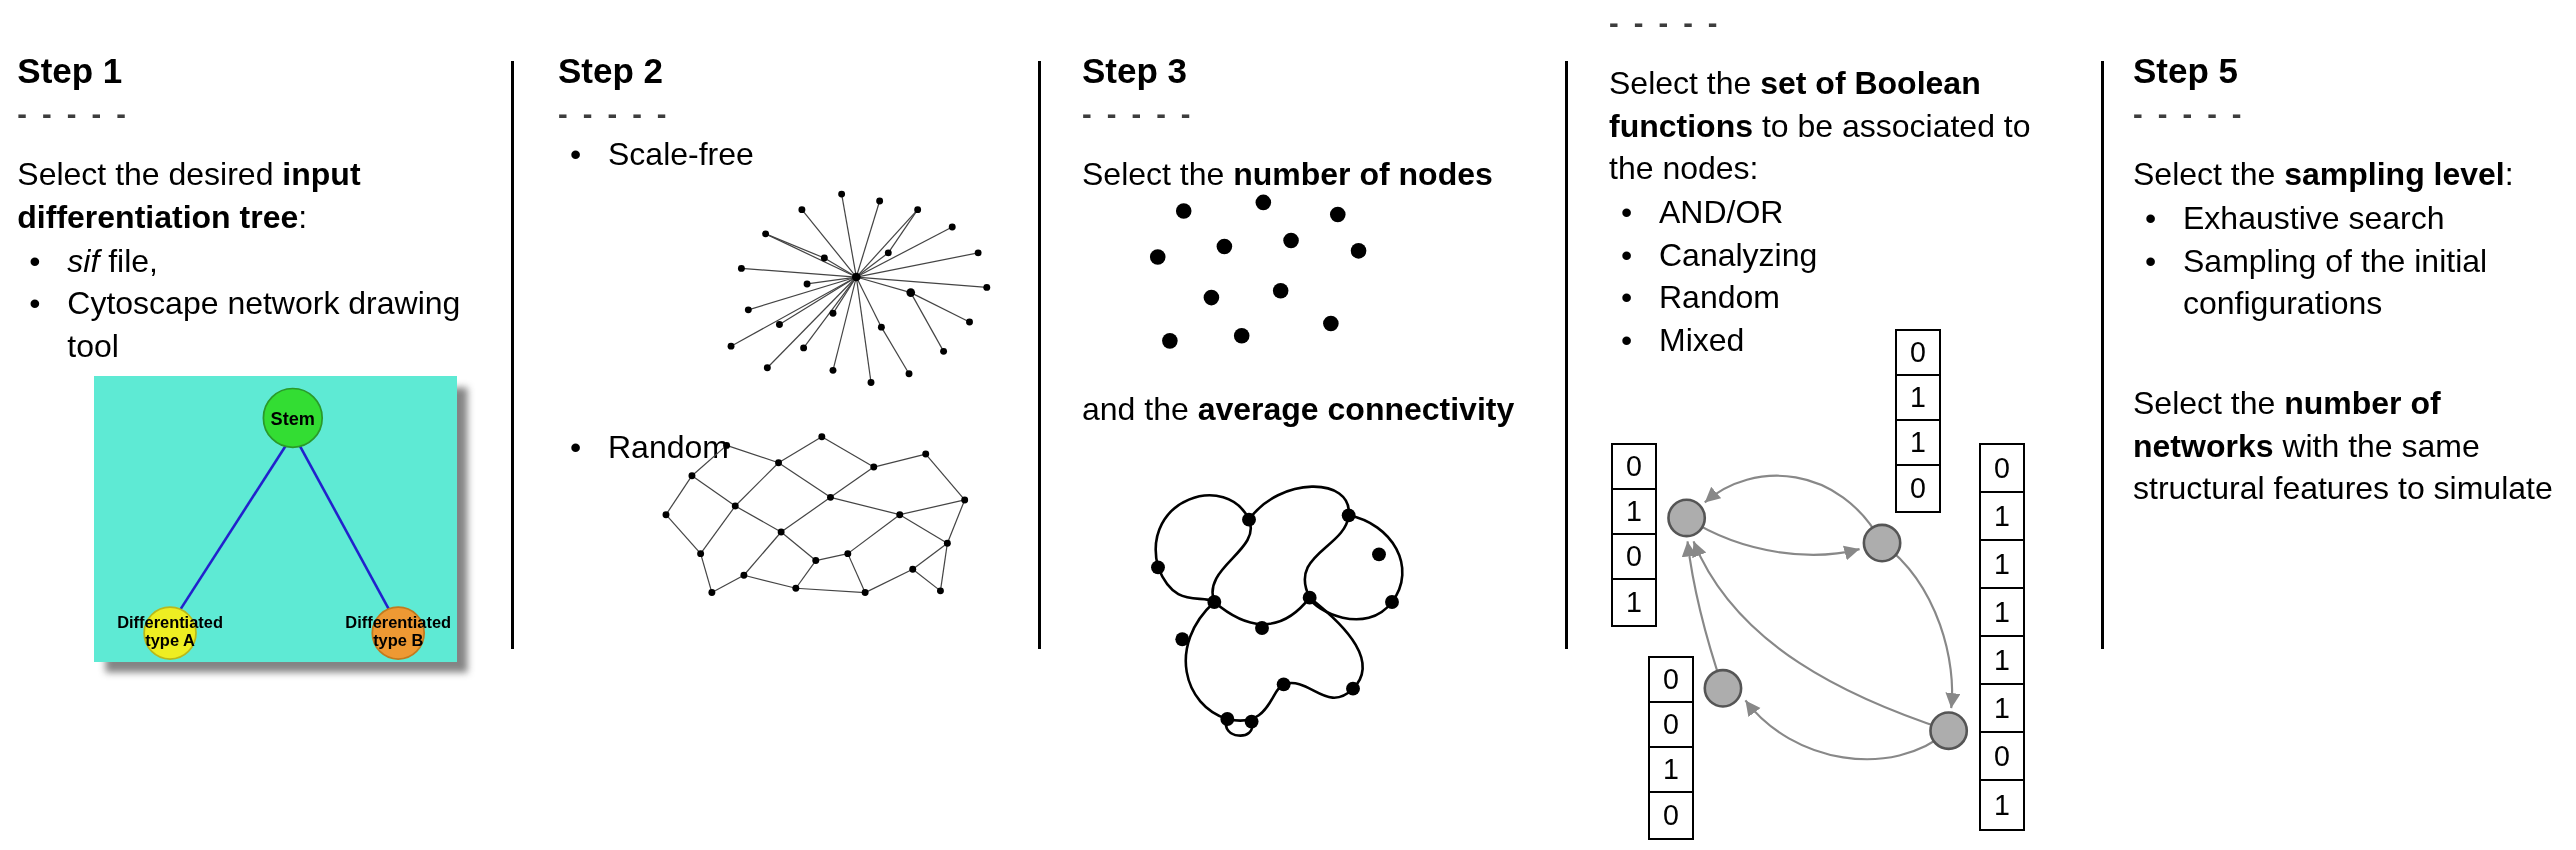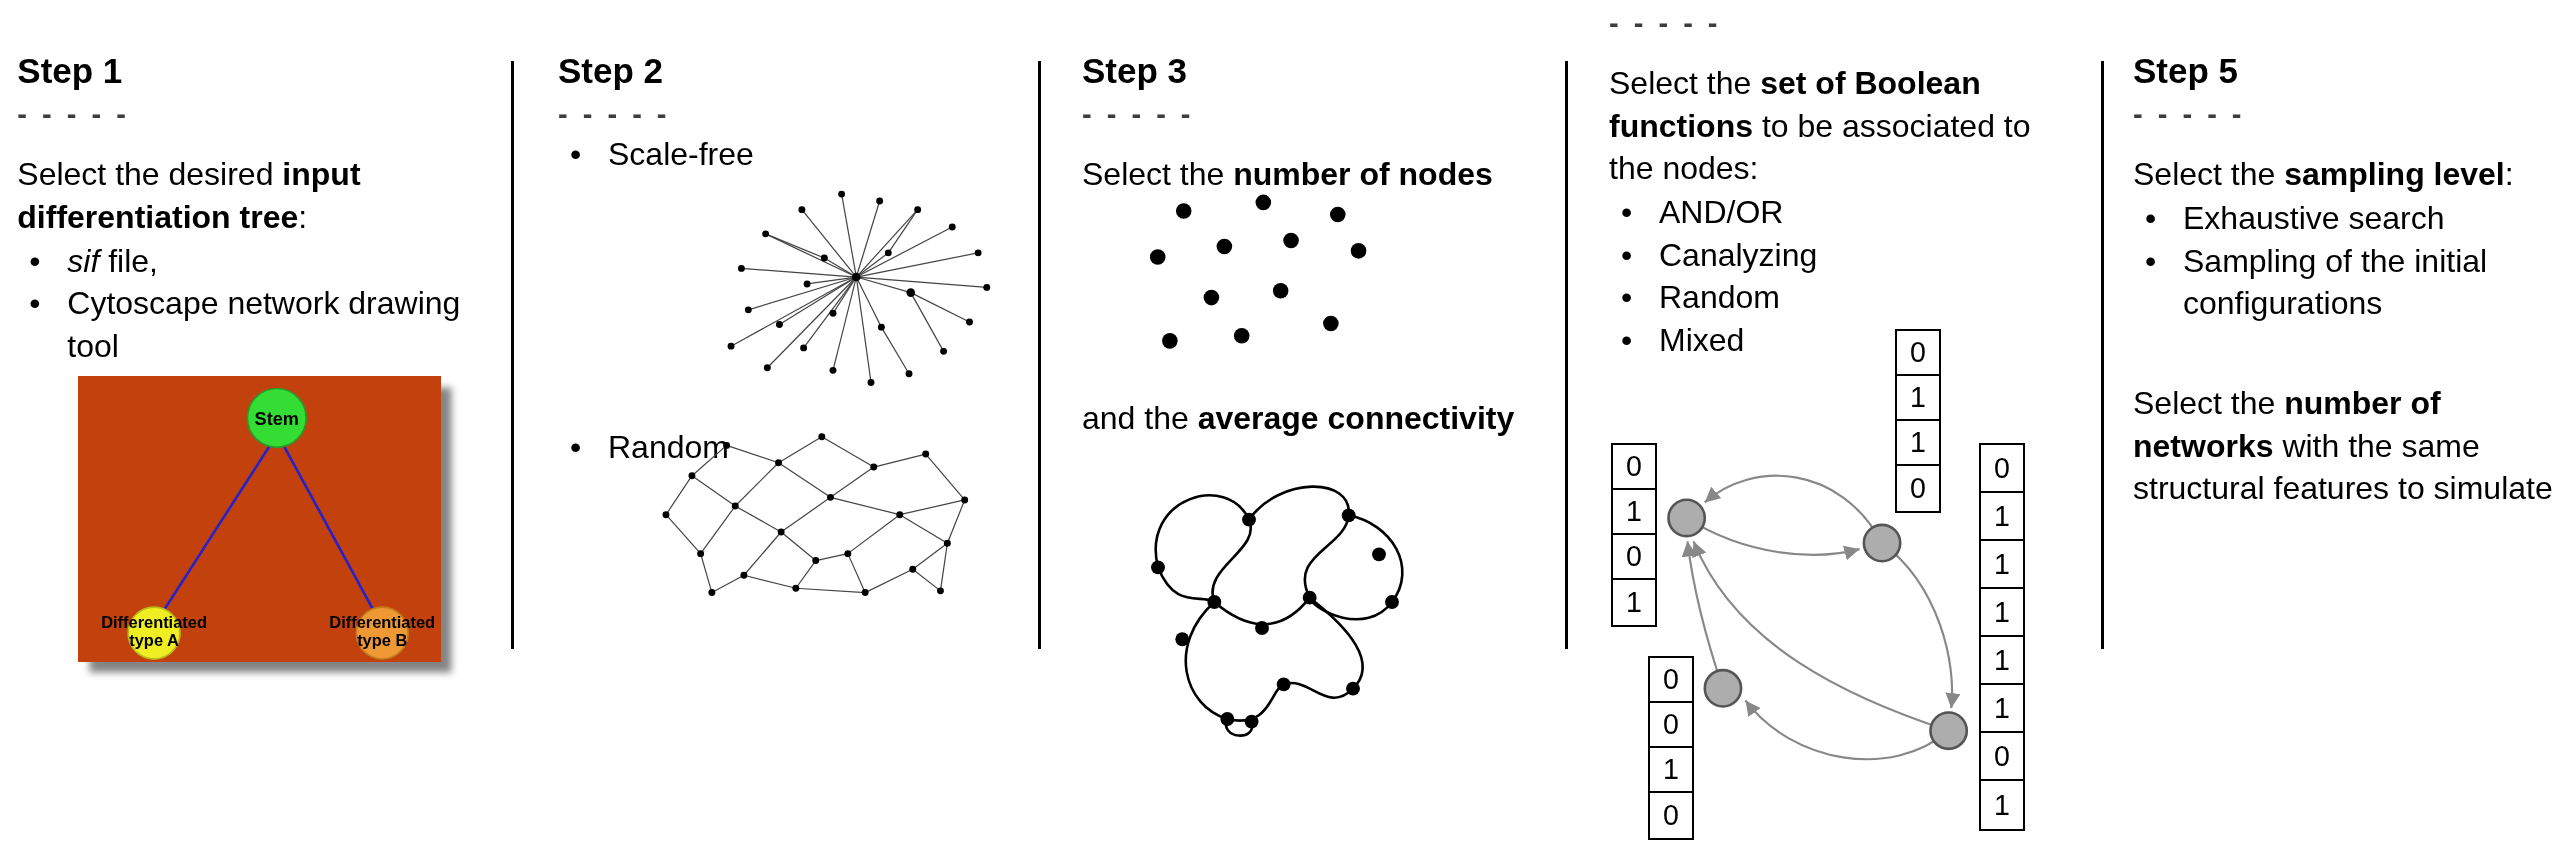--- a/index.html
+++ b/index.html
@@ -13,21 +13,21 @@
   .col { position:absolute; top:0; }
   .step-title { font-size:35px; font-weight:700; padding-top:14px;margin-top:37px; }
   .dashes { font-size:29px; font-weight:700; color:#3d3d3d; letter-spacing:3.5px; margin-top:7px; }
   .intro { font-size:32px; line-height:1.33; margin-top:22px; }
   .bullets { margin-top:1.7px; }
   .bullet { display:flex; font-size:32px; line-height:1.33; }
   .bullet .marker { width:50px; padding-left:12px; flex:none; }
   .bullet .btext { flex:1; }
   .abs { position:absolute; }
   .fig { position:absolute; }
-  .tree-fig { background:#c2410c; box-shadow:11.2px 11.2px 7px rgba(110,110,110,0.85); }
+  .tree-fig { background:#5eead4; box-shadow:11.2px 11.2px 7px rgba(110,110,110,0.85);margin-left:16px; }
   .ttable { position:absolute; background:#fff; border:2.6px solid #000; }
   .tcell {
     width:42px; height:45px; border-bottom:2.6px solid #000;
     display:flex; align-items:center; justify-content:center; font-size:28.6px;
   }
   .tcell.tall { height:48px; }
   .tcell:last-child { border-bottom:none; }
   b { font-weight:700; }
   i { font-style:italic;text-align:right; }
 </style>
@@ -211,21 +211,21 @@
         <circle cx="332" cy="203" r="4"></circle>
       </g>
     </svg>
   </div>
 
   <section class="col" style="left:1082px; width:472px">
     <h2 class="step-title">Step 3</h2>
     <div class="dashes">- - - - -</div>
     <p class="intro"><span>Select the </span><b>number of nodes</b></p>
   </section>
-  <p class="abs intro" style="left:1082px; top:388px; width:472px; margin-top:9px"><span>and the </span><b>average connectivity</b></p>
+  <p class="abs intro" style="left:1082px; top:388px; width:472px; margin-top:0"><span>and the </span><b>average connectivity</b></p>
 
   <div class="fig" style="left:1142px; top:192px">
     <svg width="260" height="206" viewBox="0 0 300 238">
       <g fill="#000">
         <circle cx="48" cy="22" r="9"></circle>
           <circle cx="140" cy="12" r="9"></circle>
           <circle cx="226" cy="26" r="9"></circle>
         <circle cx="18" cy="75" r="9"></circle>
           <circle cx="95" cy="63" r="9"></circle>
           <circle cx="172" cy="56" r="9"></circle>

